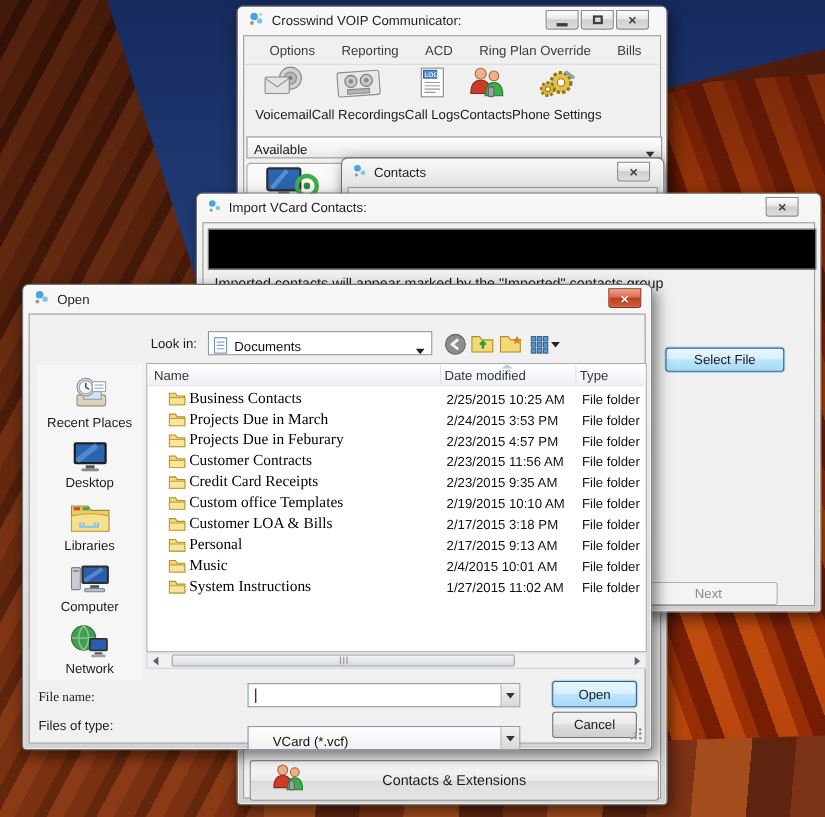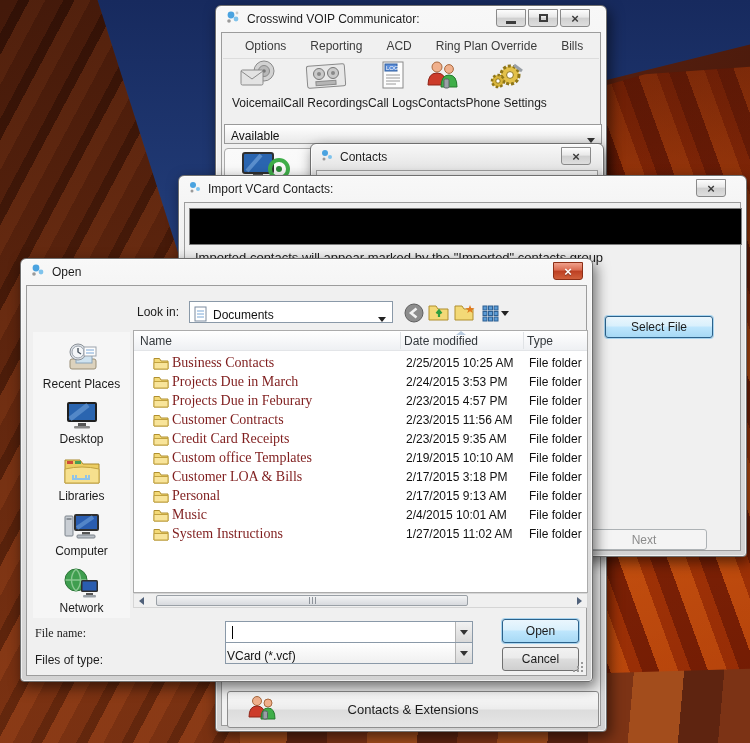--- a/index.html
+++ b/index.html
@@ -76,21 +76,21 @@
   .sidebar { position:absolute; left:6px; top:46px; width:97px; height:286px; background:#f6f6f6; display:flex; flex-direction:column; align-items:center; }
   .side-item { display:flex; flex-direction:column; align-items:center; margin-top:9px; }
   .side-item .lbl { font-size:12px; color:#1c1c1c; margin-top:2px; white-space:nowrap; }
   .filepanel { position:absolute; left:106px; top:44px; width:455px; height:263px; background:#fff; border:1px solid #ababab; overflow:hidden;padding-left:41px; }
   .fhead { position:absolute; left:0; right:0; top:0; height:20px; background:linear-gradient(180deg,#ffffff,#f5f6f8 60%,#eef0f3); border-bottom:1px solid #e3e5e8; }
   .fhead .h { position:absolute; top:3px; font-size:12px; color:#33383c; }
   .vline { position:absolute; top:1px; height:17px; width:1px; background:#e0e3e6; }
   .sort-tri { position:absolute; top:0; width:0; height:0; border-left:5px solid transparent; border-right:5px solid transparent; border-bottom:4px solid #b9cce0; }
   .filerows { position:absolute; left:0; right:0; top:22px; }
   .file-row { position:relative; height:19px; display:flex; align-items:center; }
-  .file-row .fname { position:absolute; left:38px; font-family:"Liberation Serif", serif; font-size:14px; color:#7f1d1d; white-space:nowrap; }
+  .file-row .fname { position:absolute; left:38px; font-family:"Liberation Serif", serif; font-size:14px; color:#000000; white-space:nowrap; }
   .file-row .ficon { position:absolute; left:19px; top:3px; }
   .file-row .fdate { position:absolute; left:272px; font-size:12px; color:#111; white-space:nowrap; }
   .file-row .ftype { position:absolute; left:395px; font-size:12px; color:#111; white-space:nowrap; }
   .hscroll { position:absolute; left:106px; top:307px; width:455px; height:15px; background:#f0f0f0; border:1px solid #d5d5d5; }
   .hs-arrow { position:absolute; top:0; bottom:0; width:15px; display:flex; align-items:center; justify-content:center; }
   .tri-l { width:0; height:0; border-top:4px solid transparent; border-bottom:4px solid transparent; border-right:5px solid #50617a; }
   .tri-r { width:0; height:0; border-top:4px solid transparent; border-bottom:4px solid transparent; border-left:5px solid #50617a; }
   .hs-thumb { position:absolute; left:22px; top:1px; width:312px; height:11px; border:1px solid #9aa0a6; border-radius:2px;
     background:linear-gradient(180deg,#f2f3f4,#d8dade); display:flex; align-items:center; justify-content:center; gap:2px; }
   .grip { width:1px; height:7px; background:#8d939a; }
@@ -574,21 +574,21 @@
         <span></span>
         <span class="arrow-zone">
             <span class="tri-down"></span>
           </span>
       </div>
       <div class="btn blue" style="position:absolute; left:475px; top:333px; width:77px; height:24px;">
         <span>Open</span>
       </div>
 
       <span class="lbl-r" style="left:8px; top:367px;">Files of type:</span>
-      <div class="combo" style="left:198px; top:356px; width:248px; height:22px; padding-left:1px; background:linear-gradient(180deg,#ffffff,#f0f0f0);">
+      <div class="combo" style="left:198px; top:374px; width:248px; height:22px; padding-left:22px; background:linear-gradient(180deg,#ffffff,#f0f0f0);">
         <span>VCard (*.vcf)</span>
         <span class="arrow-zone">
             <span class="tri-down"></span>
           </span>
       </div>
       <div class="btn" style="position:absolute; left:475px; top:361px; width:77px; height:24px;">
         <span>Cancel</span>
       </div>
 
       <span class="resize-grip" style="right:2px; bottom:2px;"></span>

